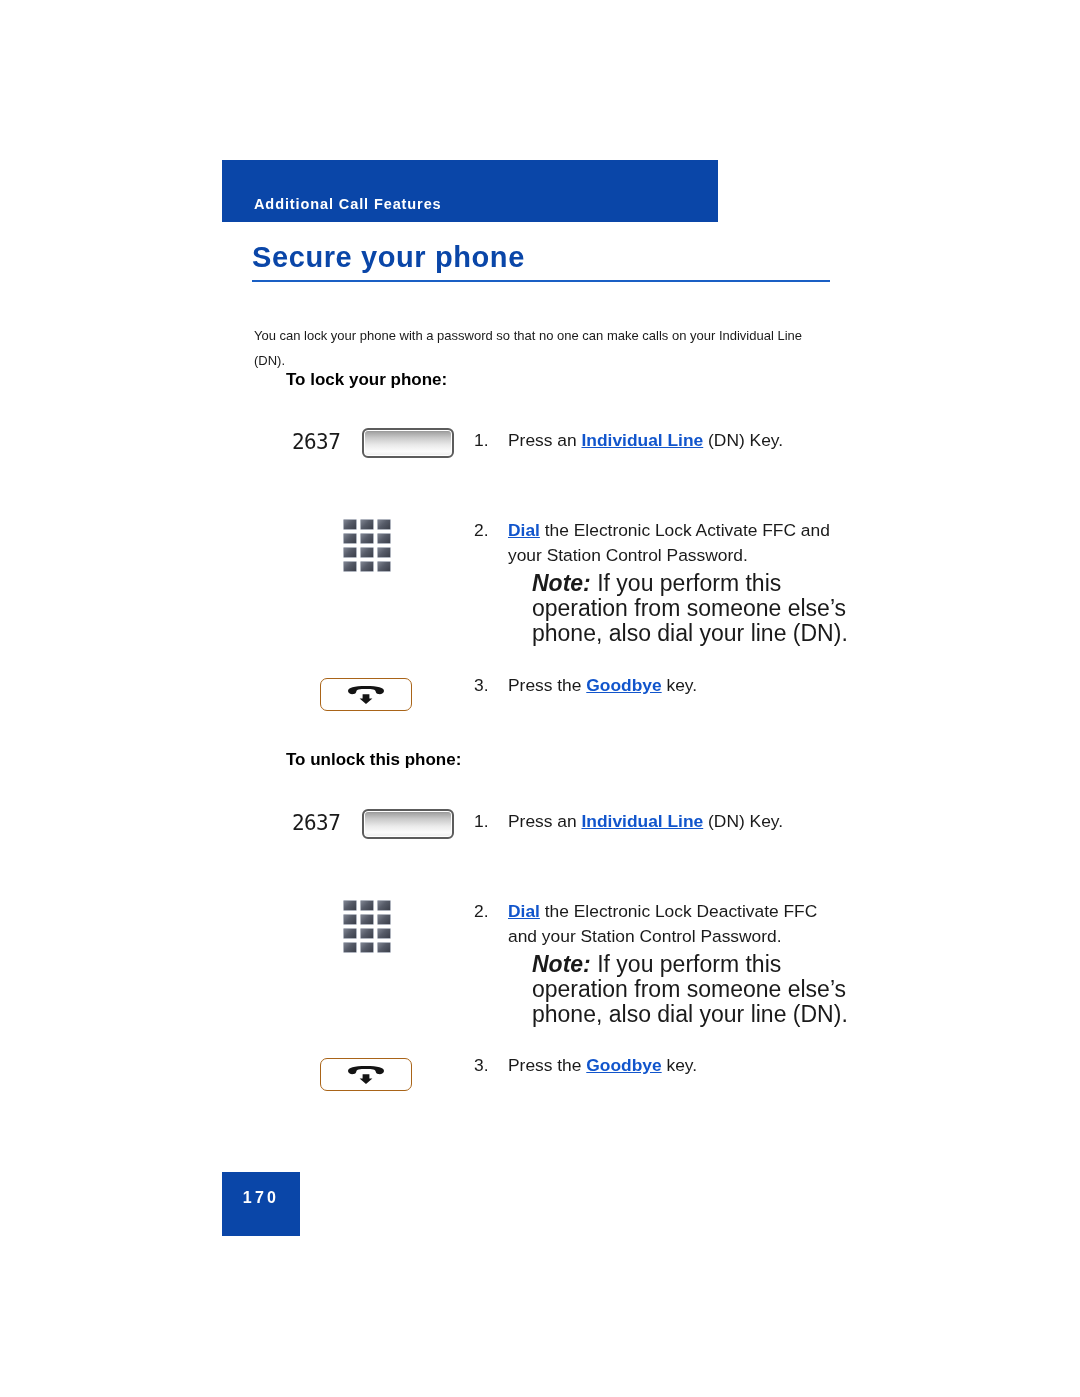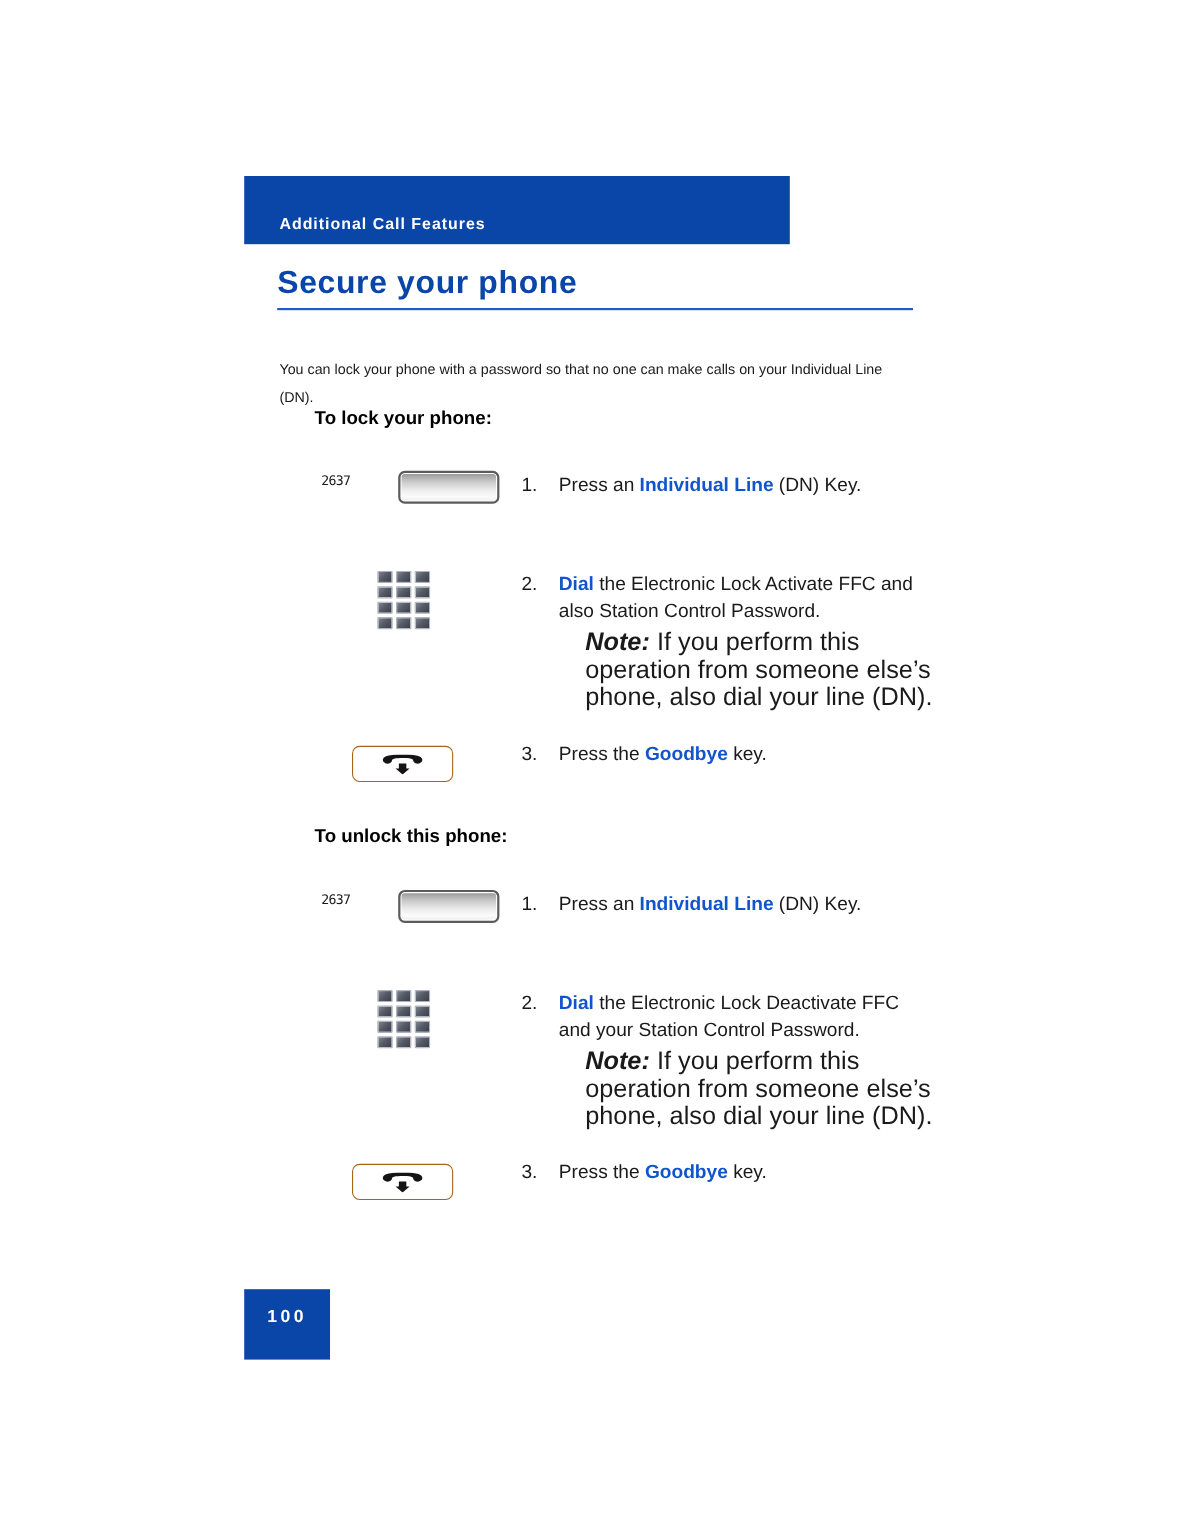--- a/index.html
+++ b/index.html
@@ -100,31 +100,32 @@
     position: absolute;
     left: 532px;
     width: 330px;
     font-size: 23px;
     line-height: 25px;
     color: #1a1a1a;
   }
   .kw {           
     color: #1155CC;
     font-weight: bold;
+    text-decoration: underline;
   }
   .note-lead {
     font-weight: bold;
     font-style: italic;
   }
 
   
   .dn-label {
     position: absolute;
     font-family: "DejaVu Sans Mono", monospace;
-    font-size: 12px;
+    font-size: 21px;
     letter-spacing: -0.6px;
     color: #1a1a1a;
     white-space: nowrap;
   }
 
   
   .linekey {
     position: absolute;
     width: 92px;
     height: 30px;
@@ -224,21 +225,21 @@
   <span></span>
   <span></span>
   <span></span>
   <span></span>
   <span></span>
   <span></span>
   <span></span>
 </div>
 <div class="step-num" style="top:518px;">2.</div>
 <div class="step-text" style="top:518px;">
-  <span class="kw">Dial</span><span> the Electronic Lock Activate FFC and also Station Control Password.</span>
+  <span class="kw">Dial</span><span> the Electronic Lock Activate FFC and your Station Control Password.</span>
 </div>
 <div class="step-note" style="top:571px;">
   <span class="note-lead">Note:</span><span> If you perform this operation from someone else’s phone, also dial your line (DN).</span>
 </div>
 
 <div class="goodbye" style="left:320px; top:678px;">
   <svg width="44" height="18" viewBox="0 0 44 18">
     <path d="M4 5 C4 1.6 10 0 22 0 C34 0 40 1.6 40 5 C40 7.4 37 8.6 34.4 8.1
              C32.8 7.8 31.8 6.7 31.6 5.2 C31.4 3.6 28.6 3.0 22 3.0
              C15.4 3.0 12.6 3.6 12.4 5.2 C12.2 6.7 11.2 7.8 9.6 8.1
@@ -290,14 +291,14 @@
              C7 8.6 4 7.4 4 5 Z" fill="#141414"></path>
     <path d="M18.6 8.2 L25.4 8.2 L25.4 12.6 L28.4 12.6 L22 18 L15.6 12.6 L18.6 12.6 Z" fill="#141414"></path>
   </svg>
 </div>
 <div class="step-num" style="top:1053px;">3.</div>
 <div class="step-text" style="top:1053px;">
   <span>Press the </span><span class="kw">Goodbye</span><span> key.</span>
 </div>
 
 <div class="page-num-box">
-  <span>100</span>
+  <span>170</span>
 </div>
 
 </body></html>

